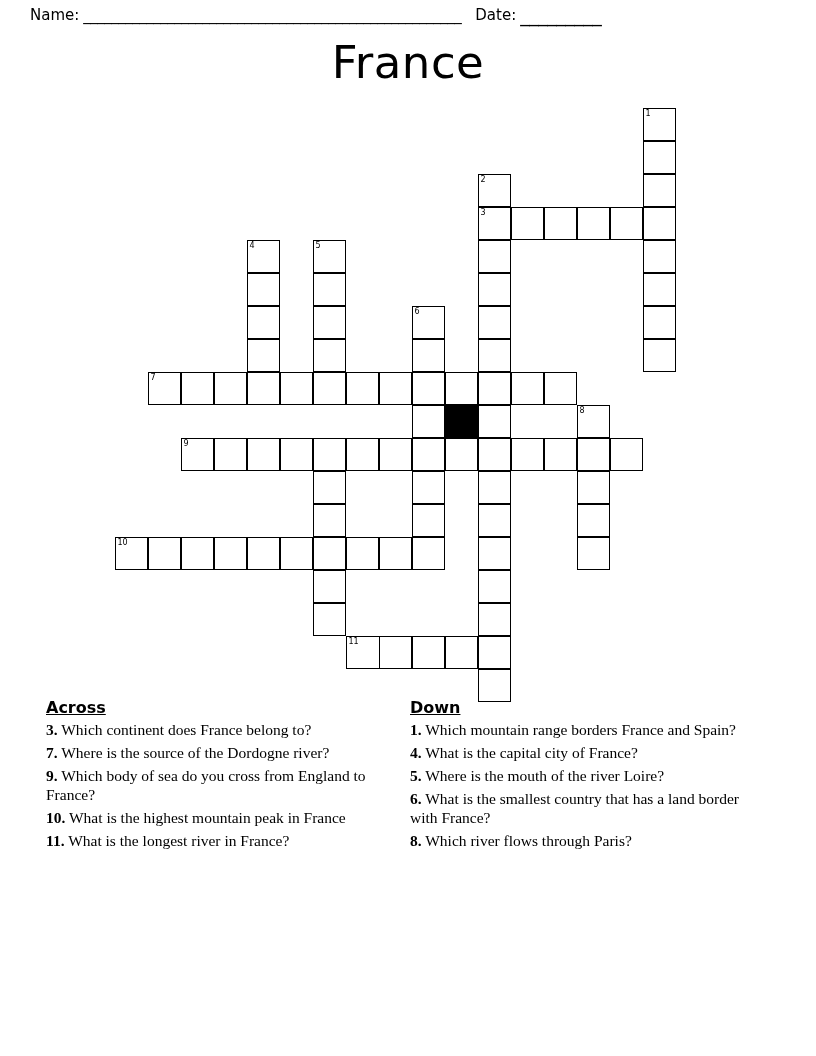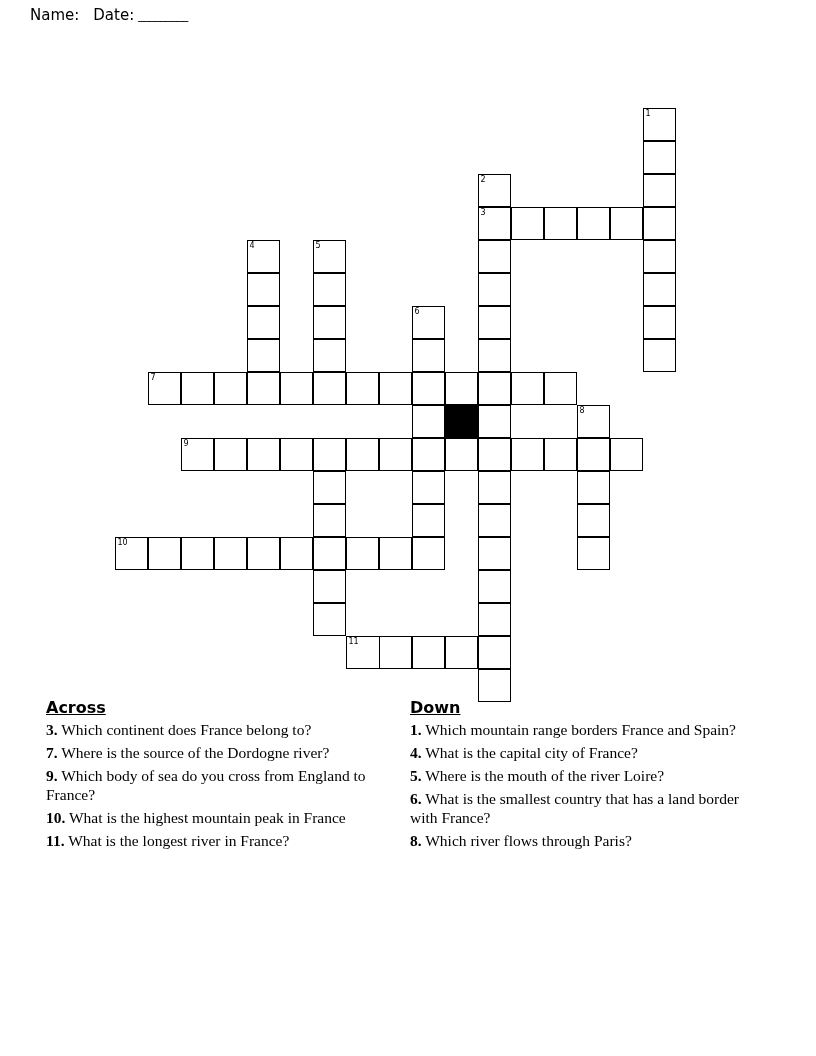--- a/index.html
+++ b/index.html
@@ -44,21 +44,21 @@
     letter-spacing: -0.5px;
     margin-left: 4px;
     white-space: nowrap;
   }
   .date-label {
     font-size: 15px;
     margin-left: 14px;
     white-space: nowrap;
   }
   .date-line {
-    font-size: 12px;
+    font-size: 19px;
     letter-spacing: -0.5px;
     margin-left: 4px;
     white-space: nowrap;
   }
 
   
   .title {
     position: absolute;
     top: 36px;
     left: 0;
@@ -127,24 +127,26 @@
     font-weight: bold;
   }
 </style>
 </head>
 <body>
 
 <div class="page">
 
   <div class="header">
     <span class="name-label">Name:</span>
+    <span class="name-line">______________________________________________________</span>
     <span class="date-label">Date:</span>
     <span class="date-line">_________</span>
   </div>
 
+  <div class="title">France</div>
 
   <div id="grid">
       <div class="cell" style="left: 643px; top: 8px; width: 33px; height: 33px;">
         <span class="cellnum">1</span>
       </div>
       <div class="cell" style="left: 643px; top: 41px; width: 33px; height: 33px;"></div>
       <div class="cell" style="left: 643px; top: 74px; width: 33px; height: 33px;"></div>
       <div class="cell" style="left: 478px; top: 74px; width: 33px; height: 33px;">
         <span class="cellnum">2</span>
       </div>

